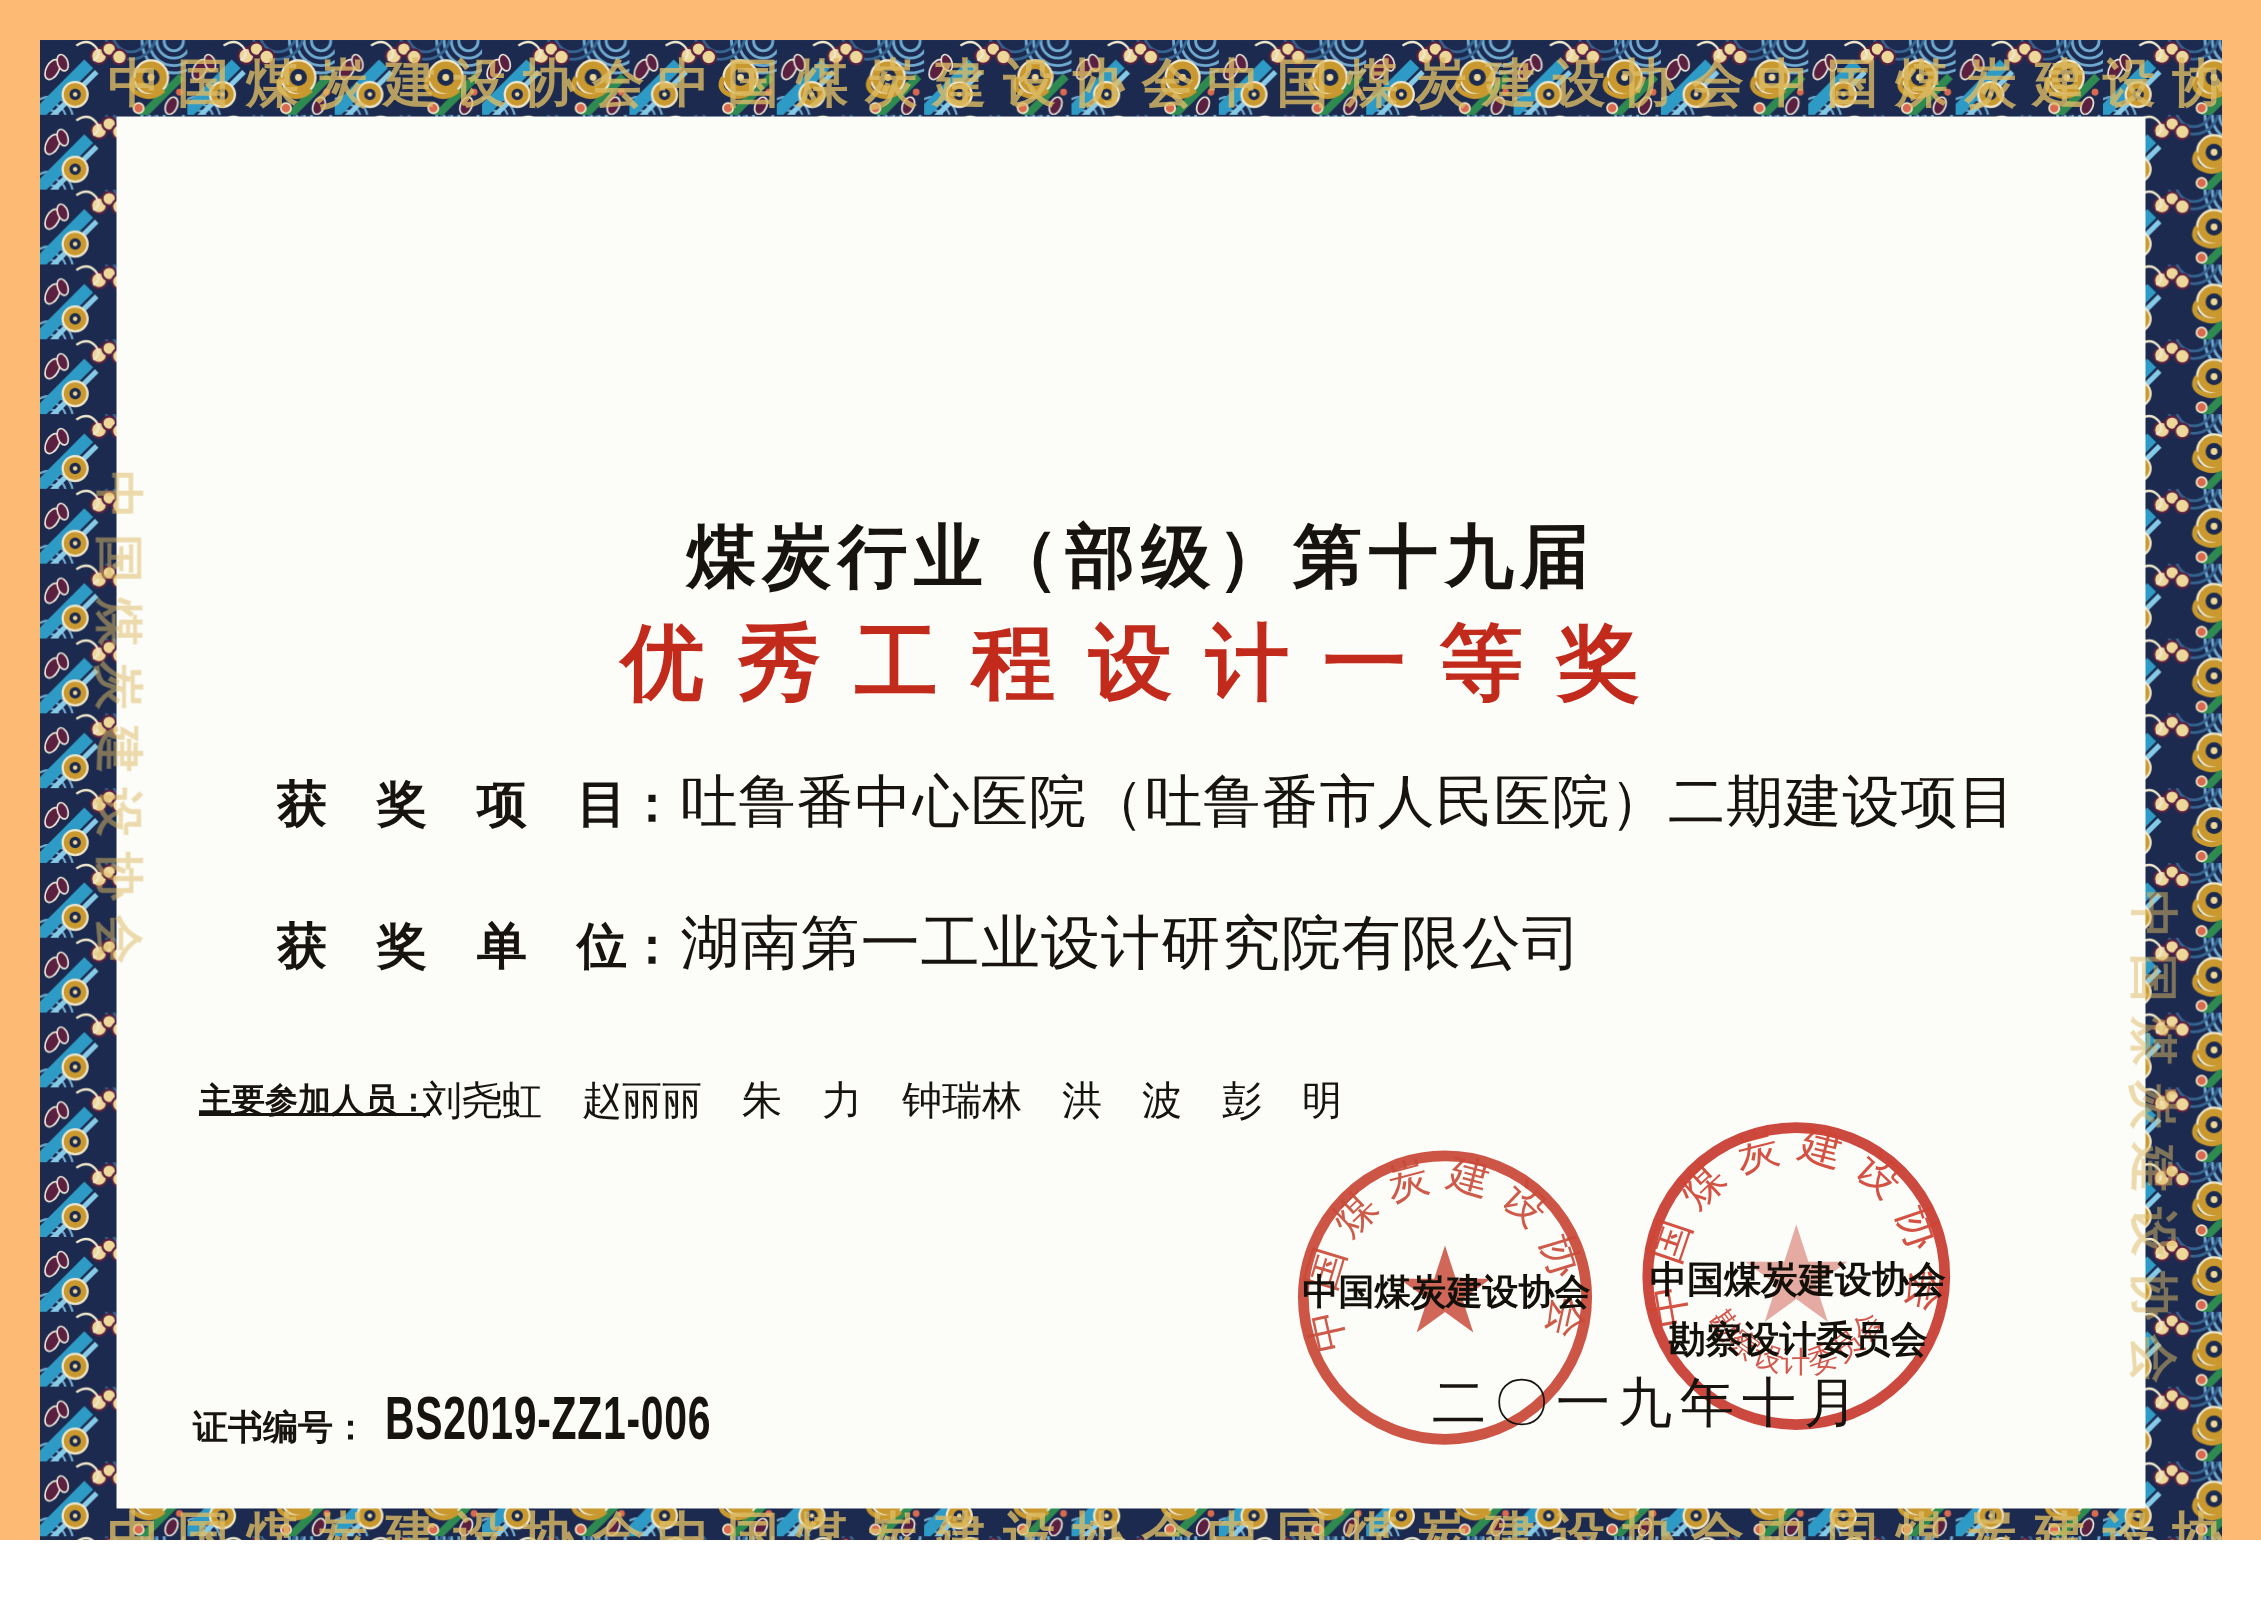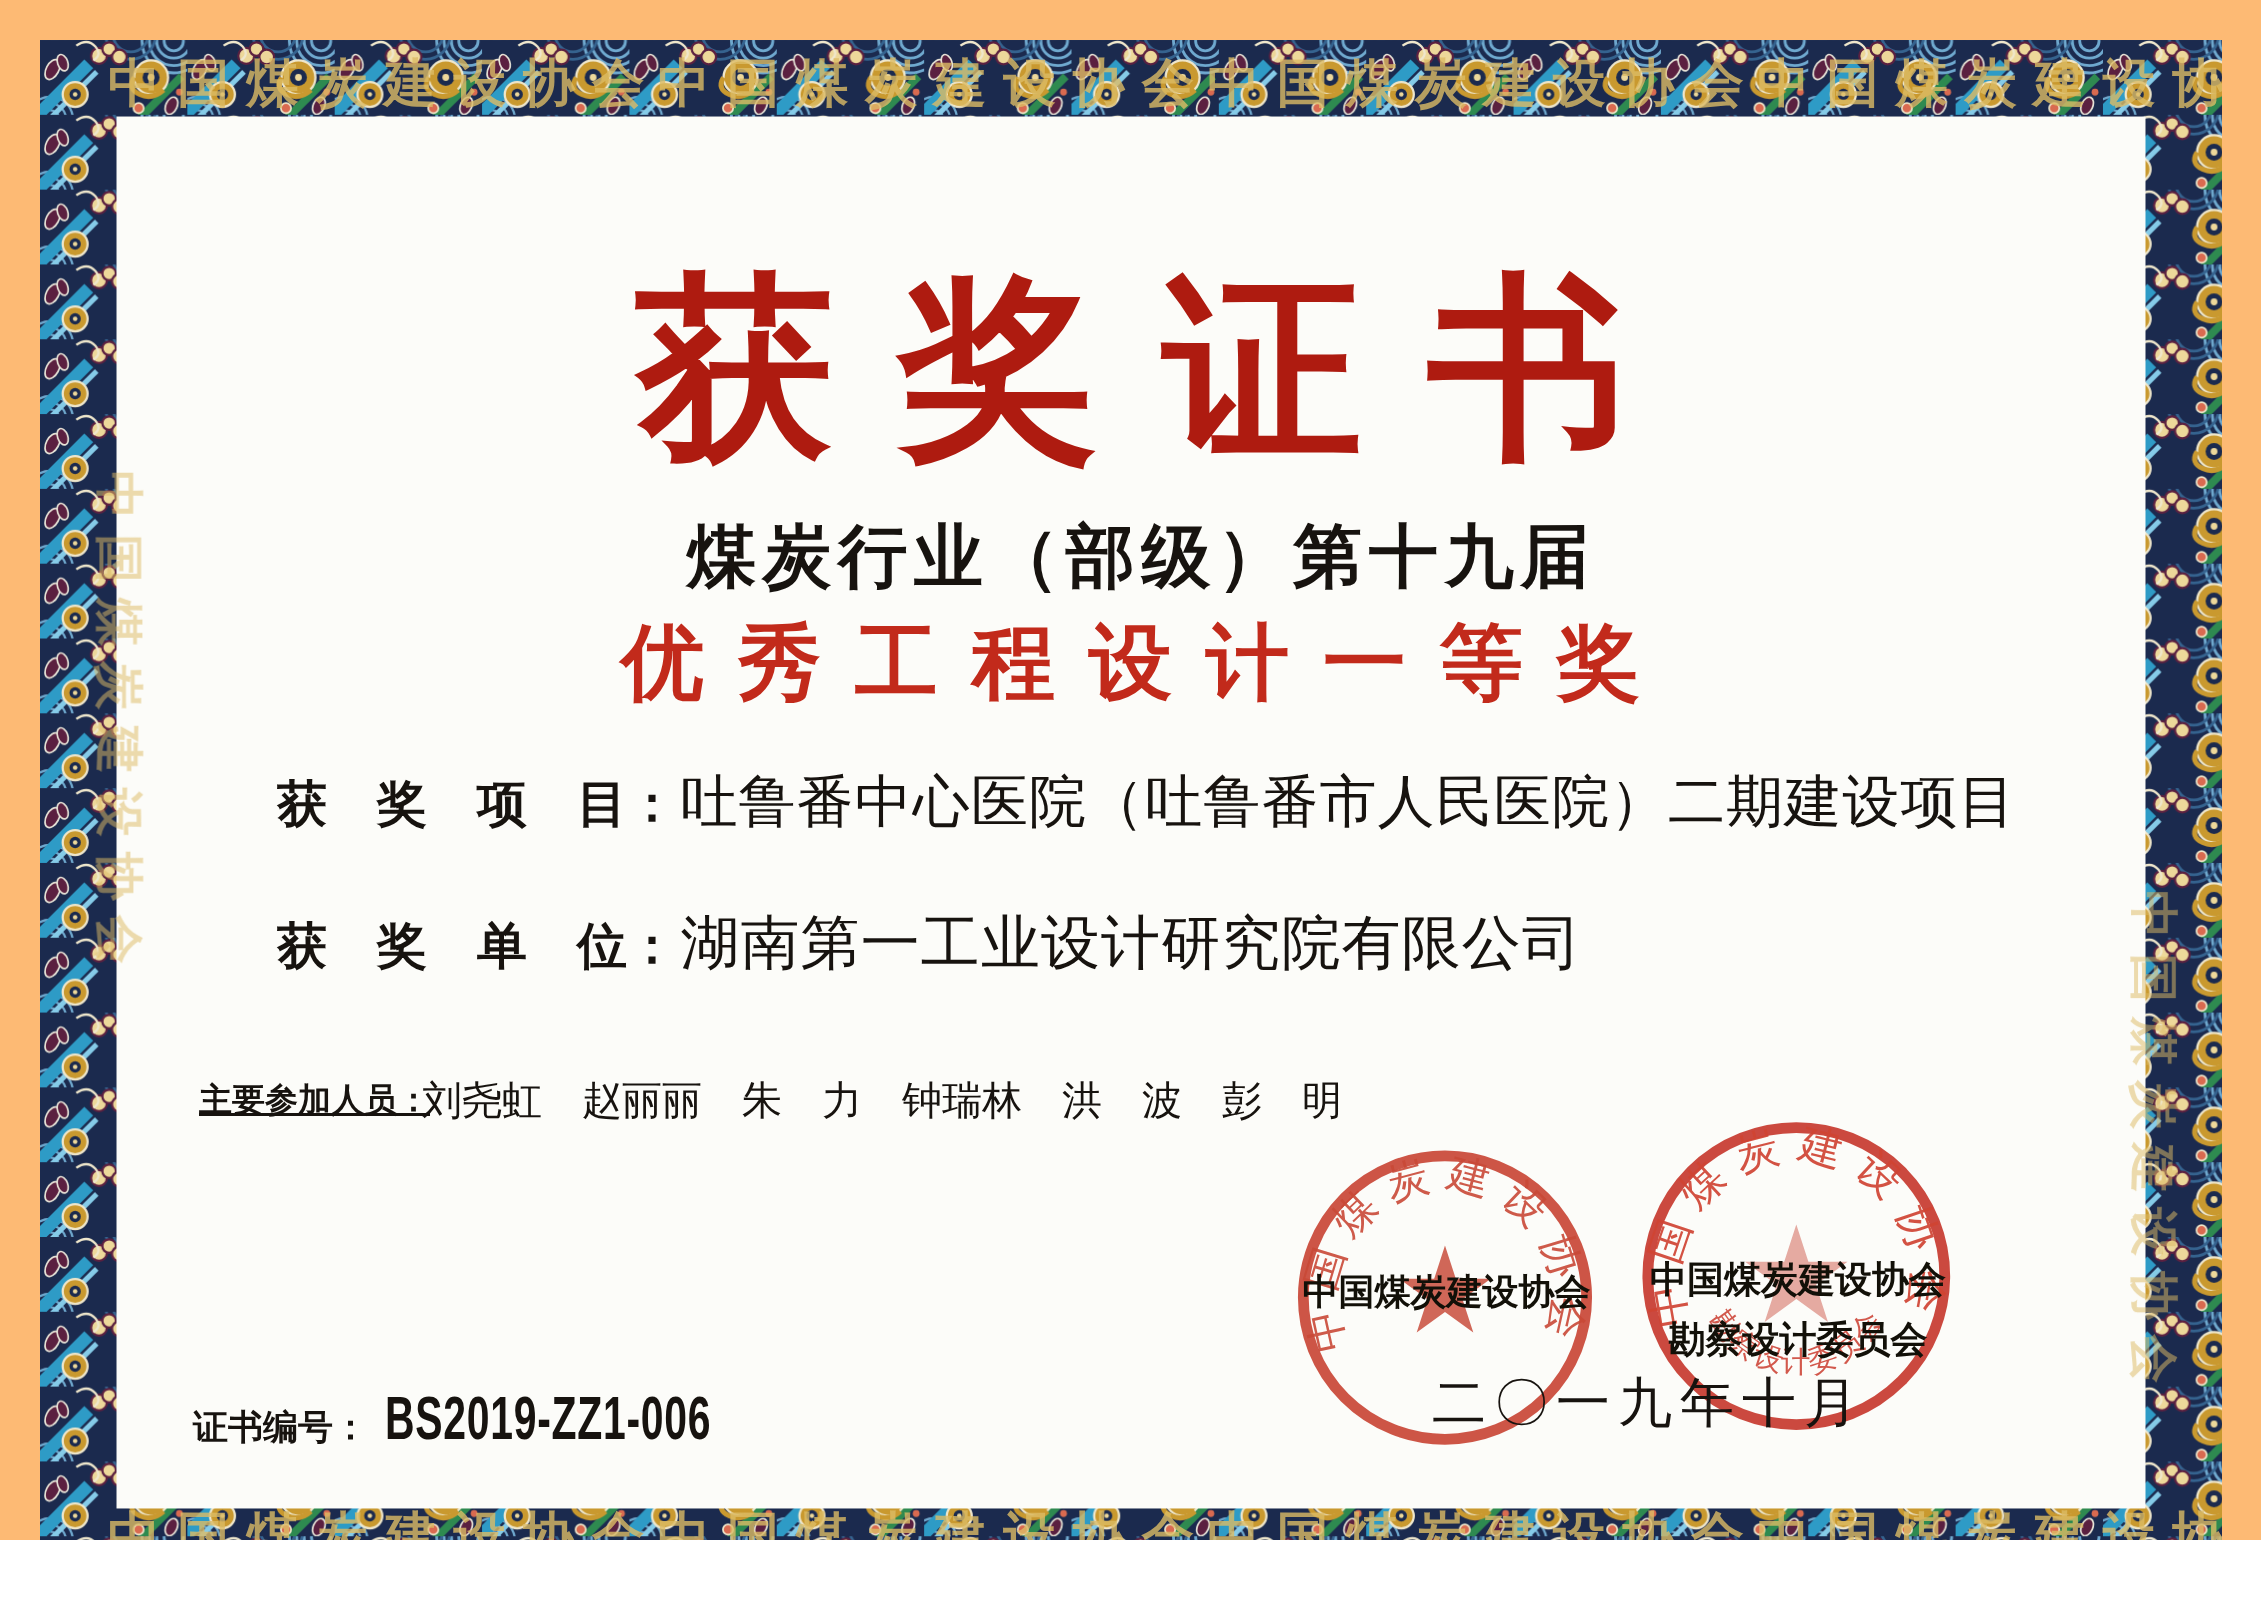--- a/index.html
+++ b/index.html
@@ -106,21 +106,20 @@
       <text x="1090" y="2672" font-size="92" letter-spacing="30">中国煤炭建设协会</text>
       <text x="2060" y="2672" font-size="92" letter-spacing="30">中国煤炭建设协会</text>
       <text x="3030" y="2672" font-size="92" letter-spacing="30">中国煤炭建设协会</text>
       <g opacity="0.65">
         <text transform="translate(110,760) rotate(90)" font-size="86" letter-spacing="26">中国煤炭建设协会</text>
         <text transform="translate(3700,1500) rotate(90)" font-size="86" letter-spacing="26">中国煤炭建设协会</text>
       </g>
     </g>
   </svg>
 
-  <div class="title">获奖证书</div>
   <div class="subtitle">煤炭行业（部级）第十九届</div>
   <div class="award">优秀工程设计一等奖</div>
 
   <div class="row row-project">
     <span class="flabel">获　奖　项　目：</span>
     <span class="fvalue">吐鲁番中心医院（吐鲁番市人民医院）二期建设项目</span>
   </div>
 
   <div class="row row-unit">
     <span class="flabel">获　奖　单　位：</span>

